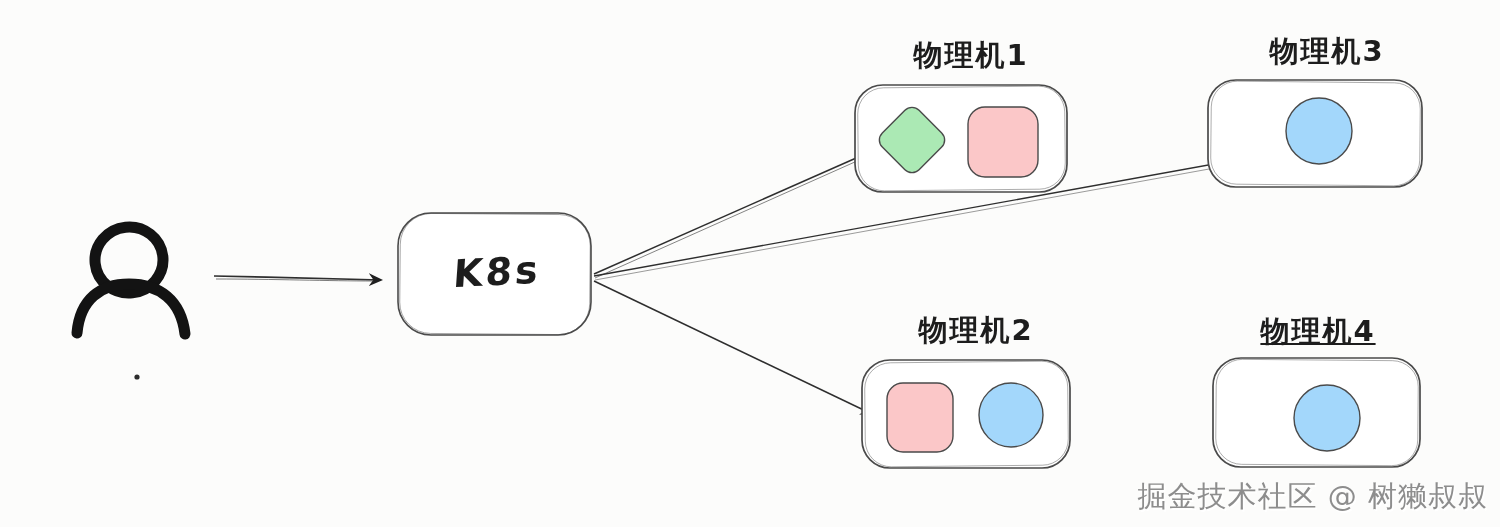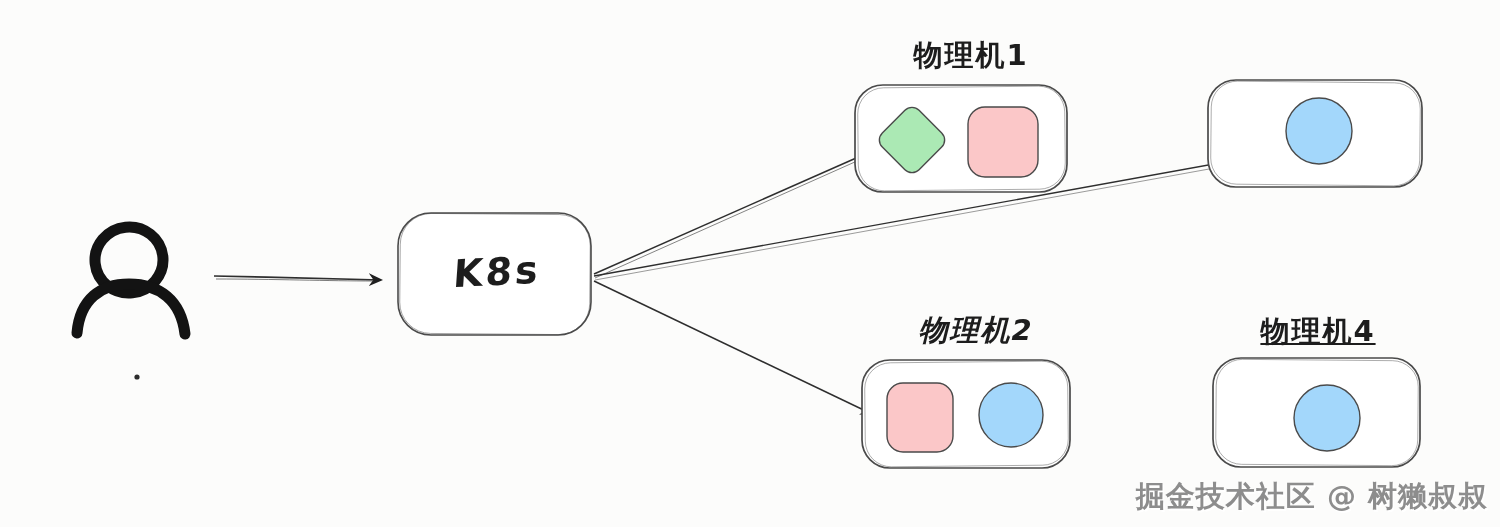--- a/index.html
+++ b/index.html
@@ -22,21 +22,21 @@
   .machine-title { font-size:29px; letter-spacing:2px;text-align:center; }
   .k8s-label {
     font-size:38px;
     letter-spacing:3px;
     transform:translate(-50%,-50%) rotate(-3deg) skewX(-7deg);
   }
   .watermark {
     position:absolute;
     right:12px; bottom:10px;
     font-size:29px;
-    font-weight:700;
+    font-weight:400;
     letter-spacing:1px;
     color:#8d8d8d;
     text-shadow:1.5px 1.5px 0 #ffffff;
     white-space:nowrap;
     user-select:none;
     margin-top:11px;
   }
 </style>
 </head>
 <body>
@@ -102,20 +102,21 @@
       <rect x="1213" y="358" width="207" height="109" rx="28" fill="#ffffff" stroke="#4a4a4a" stroke-width="1.7"></rect>
       <rect x="1216" y="360" width="202" height="105" rx="26" fill="none" stroke="#4a4a4a" stroke-width="0.9" opacity="0.5" transform="rotate(0.5 1317 412)"></rect>
       <circle cx="1327" cy="418" r="33" stroke="#4a4a4a" stroke-width="1.4" fill="#a3d7fb"></circle>
     </g>
   </svg>
 
   <div class="label k8s-label" style="left:497px; top:272px;">K8s</div>
 
   <div class="label machine-title" style="left:971px; top:56px;">物理机1</div>
 
+  <div class="label machine-title" style="left:1327px; top:52px;">物理机3</div>
 
-  <div class="label machine-title" style="left:976px; top:331px;font-style:italic;">物理机2</div>
+  <div class="label machine-title" style="left:976px; top:331px;">物理机2</div>
 
   <div class="label machine-title" style="left:1318px; top:332px;text-decoration:underline;">物理机4</div>
 
   <div class="watermark">掘金技术社区 @ 树獭叔叔</div>
 
 </div>
 
 </body></html>

